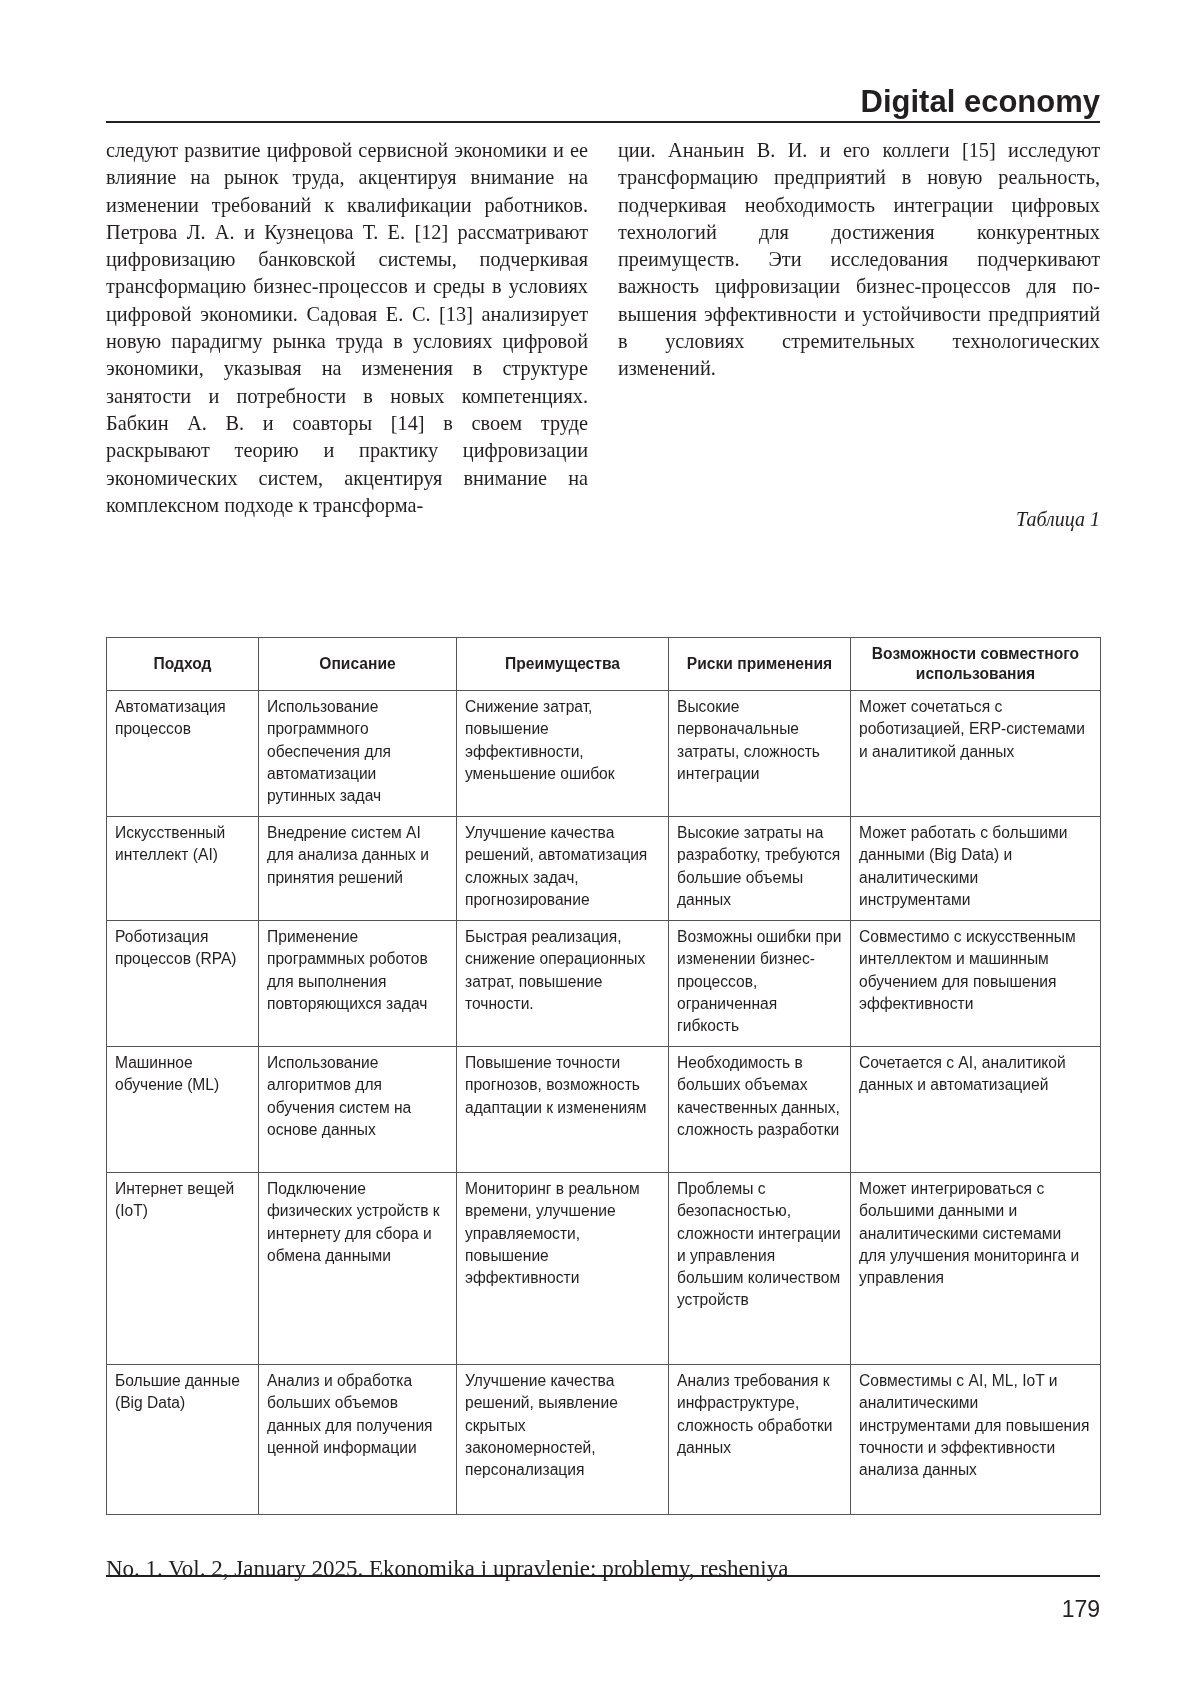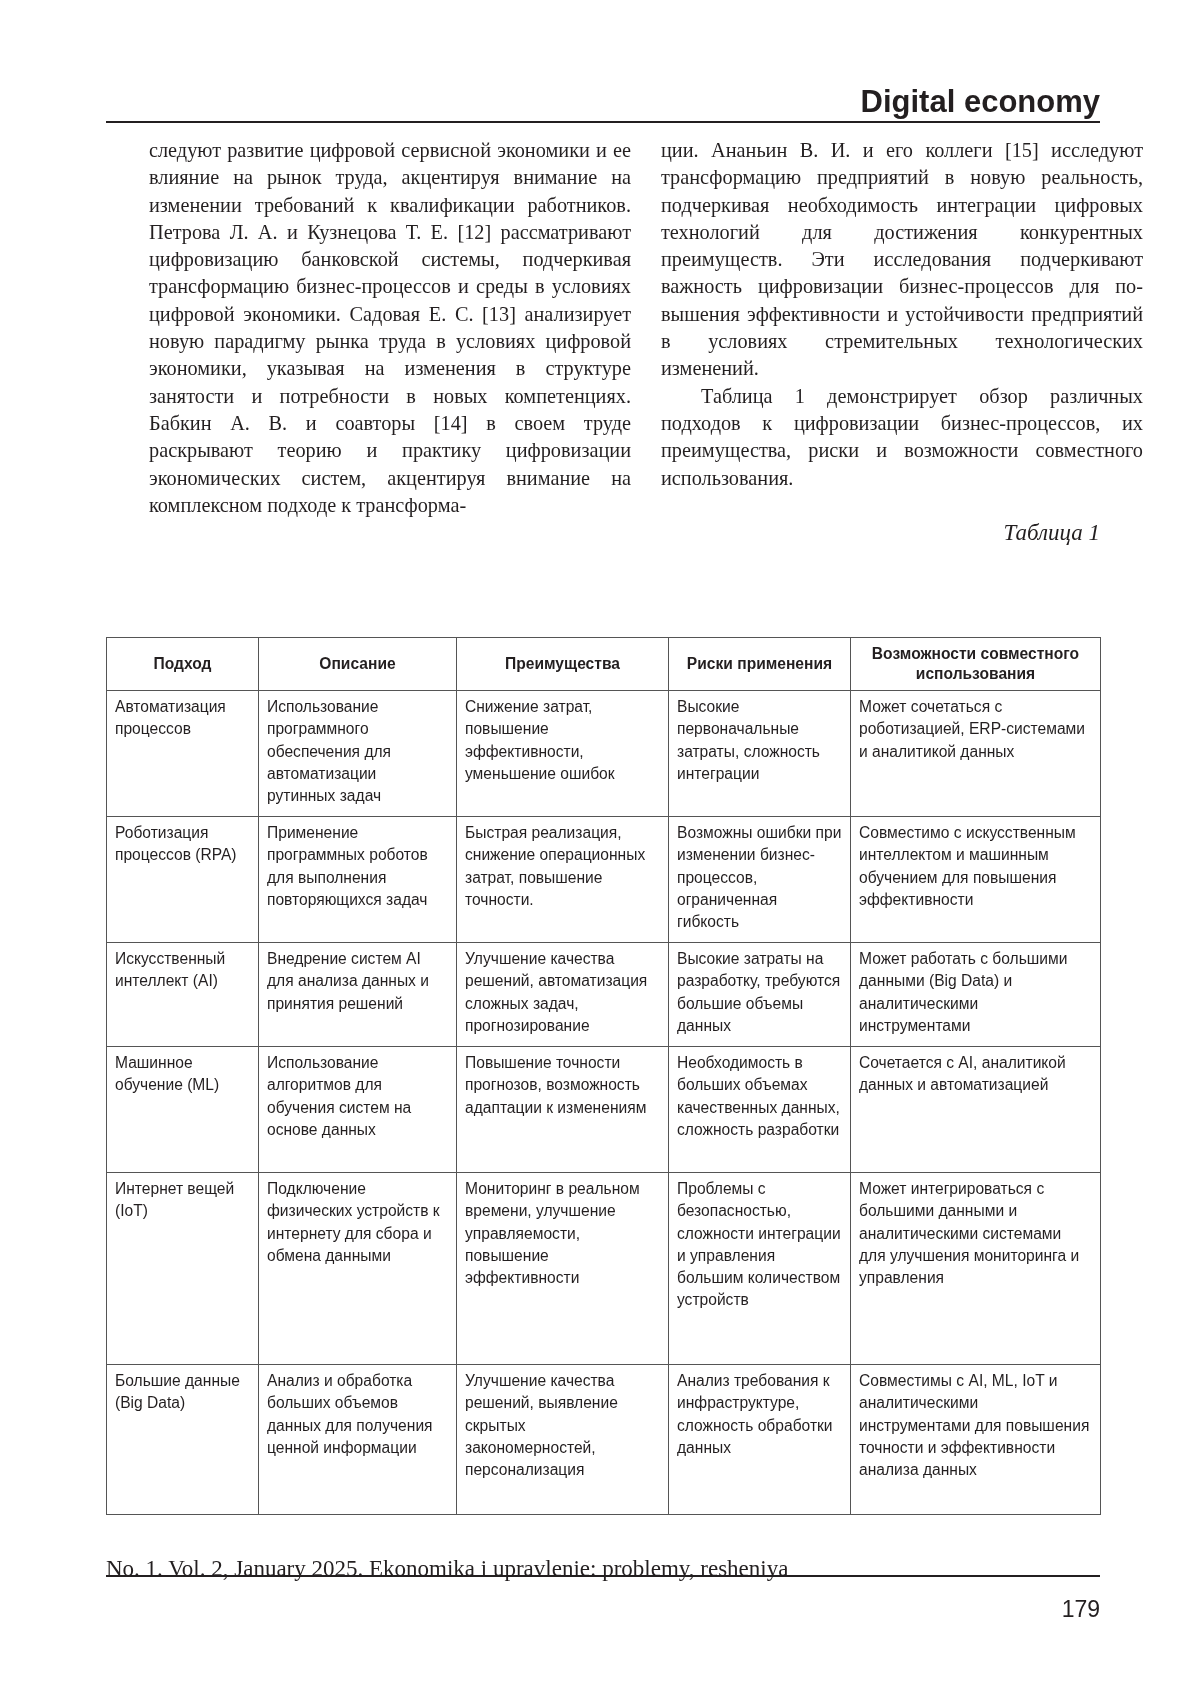--- a/index.html
+++ b/index.html
@@ -7,29 +7,29 @@
   .header-title {
     position: absolute; right: 100px; top: 84px;
     font-family: "Liberation Sans", sans-serif; font-weight: bold; font-size: 31px;
   }
   .header-rule {
     position: absolute; left: 106px; top: 121px; width: 994px; height: 2px; background: #231f20;
   }
   .col {
     position: absolute; top: 137px; width: 482px;
     font-family: "Liberation Serif", serif; font-size: 20.3px; line-height: 27.3px;
-    text-align: justify; hyphens: manual; margin-left: 43px;
+    text-align: justify; hyphens: manual;
   }
   .col-left { left: 106px; }
   .col-right { left: 618px; }
   .col p { margin: 0; }
   .col p.indent { text-indent: 40px; }
   .table-label {
-    position: absolute; right: 100px; top: 520px;
-    font-family: "Liberation Serif", serif; font-style: italic; font-size: 23px;
+    position: absolute; right: 100px; top: 508px;
+    font-family: "Liberation Serif", serif; font-style: italic; font-size: 20px;
   }
   .table-caption {
     position: absolute; left: 106px; top: 559px; width: 994px; text-align: center;
     font-family: "Liberation Serif", serif; font-weight: bold; font-size: 19.5px; line-height: 28px;
   }
   table.data {
     position: absolute; left: 106px; top: 637px; width: 994px;
     border-collapse: collapse; table-layout: fixed;
     font-family: Liberation Sans, sans-serif; font-size: 15.6px; line-height: 22.3px;
   }
@@ -56,21 +56,20 @@
 <body>
 
 <div class="header-title">Digital economy</div>
 <div class="header-rule"></div>
 
 <div class="col col-left">
   <p>следуют развитие цифровой сервисной экономики и ее влияние на рынок труда, акцентируя внимание на изменении требований к квалификации работ­ников. Петрова Л. А. и Кузнецова Т. Е. [12] рас­сматривают цифровизацию банковской системы, подчеркивая трансформацию бизнес-процессов и среды в условиях цифровой экономики. Садо­вая Е. С. [13] анализирует новую парадигму рынка труда в условиях цифровой экономики, указывая на изменения в структуре занятости и потребности в новых компетенциях. Бабкин А. В. и соавторы [14] в своем труде раскрывают теорию и практику цифровизации экономических систем, акцентируя внимание на комплексном подходе к трансформа-</p>
 </div>
 <div class="col col-right">
   <p>ции. Ананьин В. И. и его коллеги [15] исследуют трансформацию предприятий в новую реальность, подчеркивая необходимость интеграции цифро­вых технологий для достижения конкурентных преимуществ. Эти исследования подчеркивают важность цифровизации бизнес-процессов для по­вышения эффективности и устойчивости предпри­ятий в условиях стремительных технологических изменений.</p>
-  <p class="indent">Таблица 1 демонстрирует обзор различных подходов к цифровизации бизнес-процессов, их преимущества, риски и возможности совместного использования.</p>
 </div>
 
 <div class="table-label">Таблица 1</div>
 <div class="table-caption">
 </div>
 
 <table class="data">
   <colgroup>
     <col style="width:152px">
       <col style="width:198px">
@@ -88,33 +87,33 @@
     </tr>
   </thead>
   <tbody>
     <tr style="height:126px">
       <td>Автоматизация процессов</td>
       <td>Использование программного обеспечения для автоматизации рутинных задач</td>
       <td>Снижение затрат, повышение эффективности, уменьшение ошибок</td>
       <td>Высокие первоначальные затраты, сложность интеграции</td>
       <td>Может сочетаться с роботизацией, ERP-системами и аналитикой данных</td>
     </tr>
+    <tr style="height:104px">
+      <td>Искусственный интеллект (AI)</td>
+      <td>Внедрение систем AI для анализа данных и принятия решений</td>
+      <td>Улучшение качества решений, автоматизация сложных задач, прогнозирование</td>
+      <td>Высокие затраты на разработку, требуются большие объемы данных</td>
+      <td>Может работать с большими данными (Big Data) и аналитическими инструментами</td>
+    </tr>
     <tr style="height:126px">
       <td>Роботизация процессов (RPA)</td>
       <td>Применение программных роботов для выполнения повторяющихся задач</td>
       <td>Быстрая реализация, снижение операционных затрат, повышение точности.</td>
       <td>Возможны ошибки при изменении бизнес-процессов, ограниченная гибкость</td>
       <td>Совместимо с искусственным интеллектом и машинным обучением для повышения эффективности</td>
-    </tr>
-    <tr style="height:104px">
-      <td>Искусственный интеллект (AI)</td>
-      <td>Внедрение систем AI для анализа данных и принятия решений</td>
-      <td>Улучшение качества решений, автоматизация сложных задач, прогнозирование</td>
-      <td>Высокие затраты на разработку, требуются большие объемы данных</td>
-      <td>Может работать с большими данными (Big Data) и аналитическими инструментами</td>
     </tr>
     <tr style="height:126px">
       <td>Машинное обучение (ML)</td>
       <td>Использование алгоритмов для обучения систем на основе данных</td>
       <td>Повышение точности прогнозов, возможность адаптации к изменениям</td>
       <td>Необходимость в больших объемах качественных данных, сложность разработки</td>
       <td>Сочетается с AI, аналитикой данных и автоматизацией</td>
     </tr>
     <tr style="height:192px">
       <td>Интернет вещей (IoT)</td>

